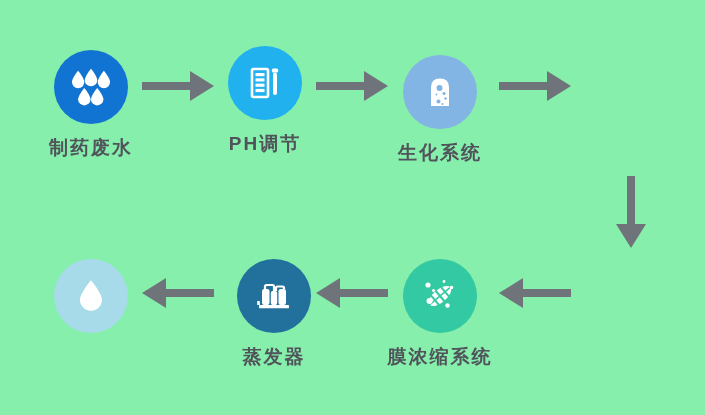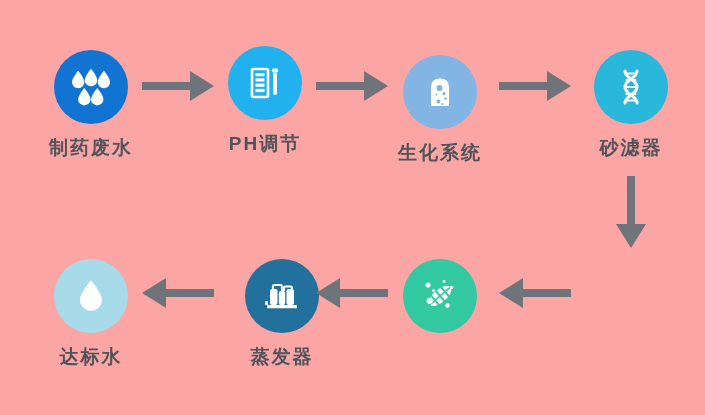--- a/index.html
+++ b/index.html
@@ -1,19 +1,19 @@
 <!DOCTYPE html>
 <html style="--arrow-color: #6f747a; --label-color: #50545a;"><head>
 <meta charset="utf-8">
 <style>
   html,body{margin:0;padding:0;background:#ffffff;}
   #canvas{
     position:relative;
     width:705px;height:415px;
-    background:#fca5a5;
+    background:#86efac;
     font-family:"Liberation Sans","DejaVu Sans",sans-serif;
     overflow:hidden;
   }
   .node{position:absolute;width:140px;text-align:center;}
   .circle{
     width:74px;height:74px;border-radius:50%;
     margin:0 auto;display:flex;align-items:center;justify-content:center;
   }
   .circle svg{display:block;}
   .label{
@@ -91,41 +91,20 @@
           <circle cx="16.5" cy="22.5" r="1"></circle>
           <circle cx="25.5" cy="26.5" r="1.3"></circle>
           <circle cx="18.5" cy="29.5" r="2"></circle>
           <circle cx="22.5" cy="32" r="1"></circle>
         </g>
       </svg>
     </div>
     <div class="label">生化系统</div>
   </div>
 
-  <div class="node" style="left:561px;top:50px">
-    <div class="circle" style="background-color: rgb(41, 183, 220); color: rgb(41, 183, 220);">
-      <svg width="40" height="40" viewBox="0 0 40 40">
-        <g fill="none" stroke="#ffffff" stroke-width="3" stroke-linecap="round">
-          <path d="M14 4 C14 12 26 12 26 20 C26 28 14 28 14 36"></path>
-          <path d="M26 4 C26 12 14 12 14 20 C14 28 26 28 26 36"></path>
-        </g>
-        <g fill="none" stroke="#ffffff" stroke-width="2.2" stroke-linecap="round">
-          <path d="M14.5 6.5H25.5"></path>
-          <path d="M15.5 13H18.5"></path>
-            <path d="M21.5 13H24.5"></path>
-          <path d="M14.5 20H19"></path>
-            <path d="M21 20H25.5"></path>
-          <path d="M15.5 27H18.5"></path>
-            <path d="M21.5 27H24.5"></path>
-          <path d="M14.5 33.5H25.5"></path>
-        </g>
-      </svg>
-    </div>
-    <div class="label">砂滤器</div>
-  </div>
 
 
   <div class="node" style="left:370px;top:259px">
     <div class="circle" style="background-color: rgb(51, 201, 163); color: rgb(51, 201, 163);">
       <svg width="40" height="40" viewBox="0 0 40 40">
         <g transform="rotate(-40 20 20)">
           <ellipse cx="20" cy="20" rx="13.5" ry="6.5" fill="#ffffff"></ellipse>
           <g stroke="currentColor" fill="none">
             <line x1="13.5" y1="13" x2="13.5" y2="27" stroke-width="2"></line>
             <line x1="20" y1="12.5" x2="20" y2="27.5" stroke-width="2"></line>
@@ -136,23 +115,24 @@
         <g fill="#ffffff">
           <circle cx="8" cy="9" r="2.6"></circle>
           <circle cx="13.5" cy="14.5" r="1.6"></circle>
           <circle cx="9.5" cy="25" r="3"></circle>
           <circle cx="27.5" cy="29.5" r="2.2"></circle>
           <circle cx="31.5" cy="11.5" r="1.8"></circle>
           <circle cx="24" cy="5.5" r="1.4"></circle>
         </g>
       </svg>
     </div>
+    <div class="label">膜浓缩系统</div>
   </div>
 
-  <div class="node" style="left:212px;top:259px">
+  <div class="node" style="left:204px;top:259px">
     <div class="circle" style="background-color: rgb(33, 113, 156); color: rgb(33, 113, 156);">
       <svg width="40" height="40" viewBox="0 0 40 40">
         <g fill="#ffffff">
           <rect x="5" y="29" width="30" height="3.2" rx="0.6"></rect>
           <rect x="3.2" y="25" width="2.6" height="4"></rect>
           <rect x="8" y="13" width="7.5" height="16" rx="2.2"></rect>
           <rect x="16.8" y="15" width="6.4" height="14" rx="2"></rect>
           <rect x="24.5" y="13" width="7.5" height="16" rx="2.2"></rect>
         </g>
         <g fill="none" stroke="#ffffff" stroke-width="2.2">
@@ -163,21 +143,20 @@
     </div>
     <div class="label">蒸发器</div>
   </div>
 
   <div class="node" style="left:21px;top:259px">
     <div class="circle" style="background-color: rgb(167, 219, 233); color: rgb(167, 219, 233);">
       <svg width="42" height="42" viewBox="0 0 40 40">
         <path d="M20 5C20 5 9.5 17.5 9.5 23.5A10.5 10.5 0 0 0 30.5 23.5C30.5 17.5 20 5 20 5Z" fill="#ffffff"></path>
       </svg>
     </div>
-    <div class="label">达标水</div>
   </div>
 
   <div class="arrow arrow-right" style="left:142px;top:71px">
       <span class="shaft"></span>
       <span class="head"></span>
     </div>
   <div class="arrow arrow-right" style="left:316px;top:71px">
       <span class="shaft"></span>
       <span class="head"></span>
     </div>

